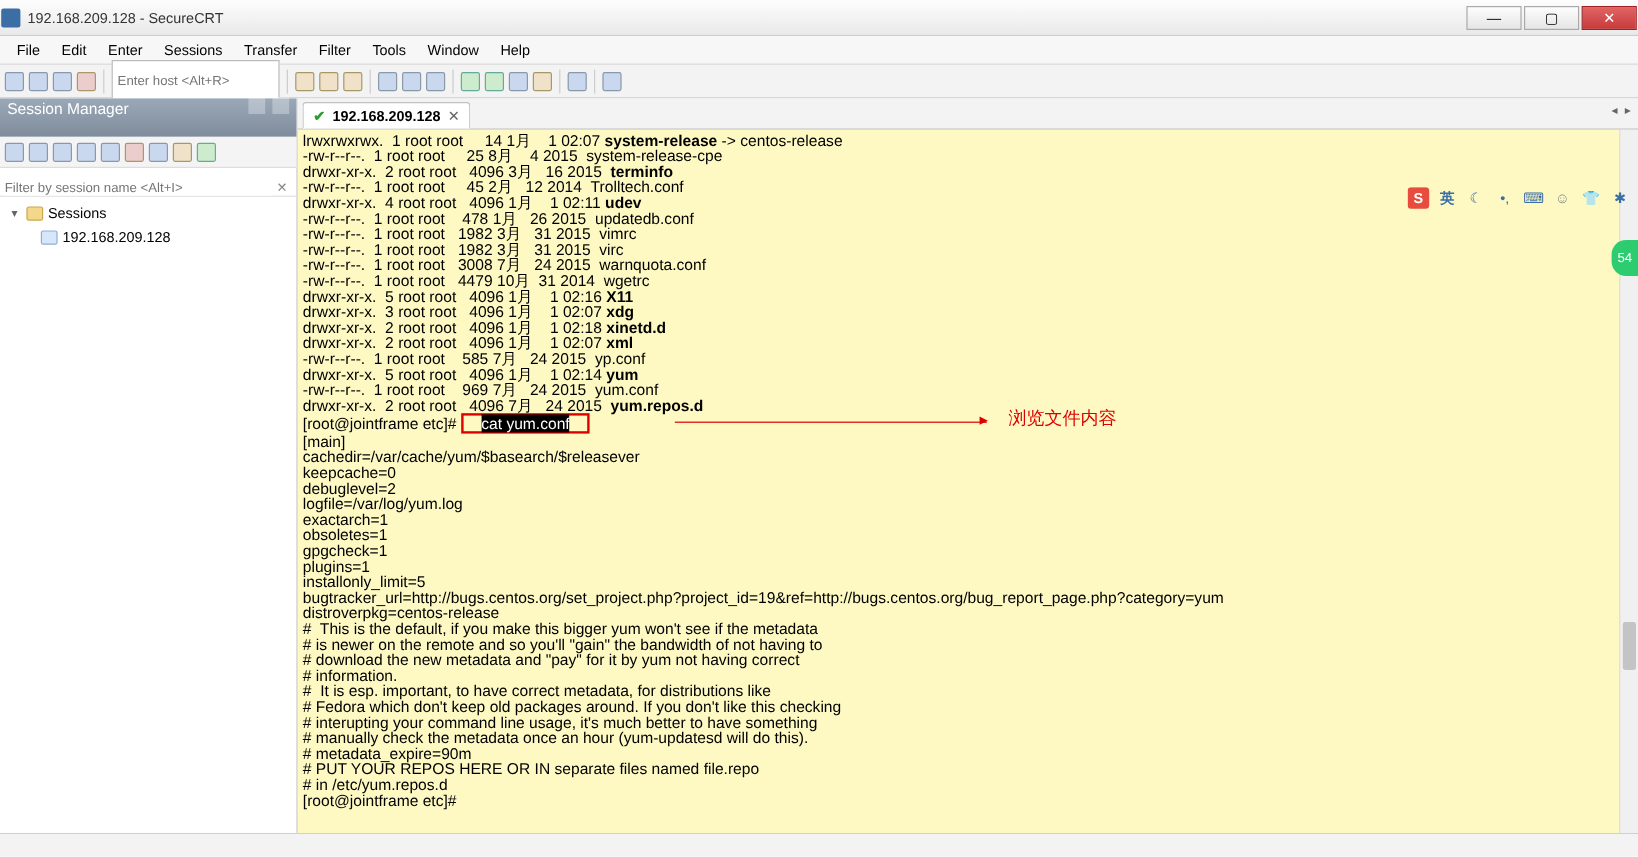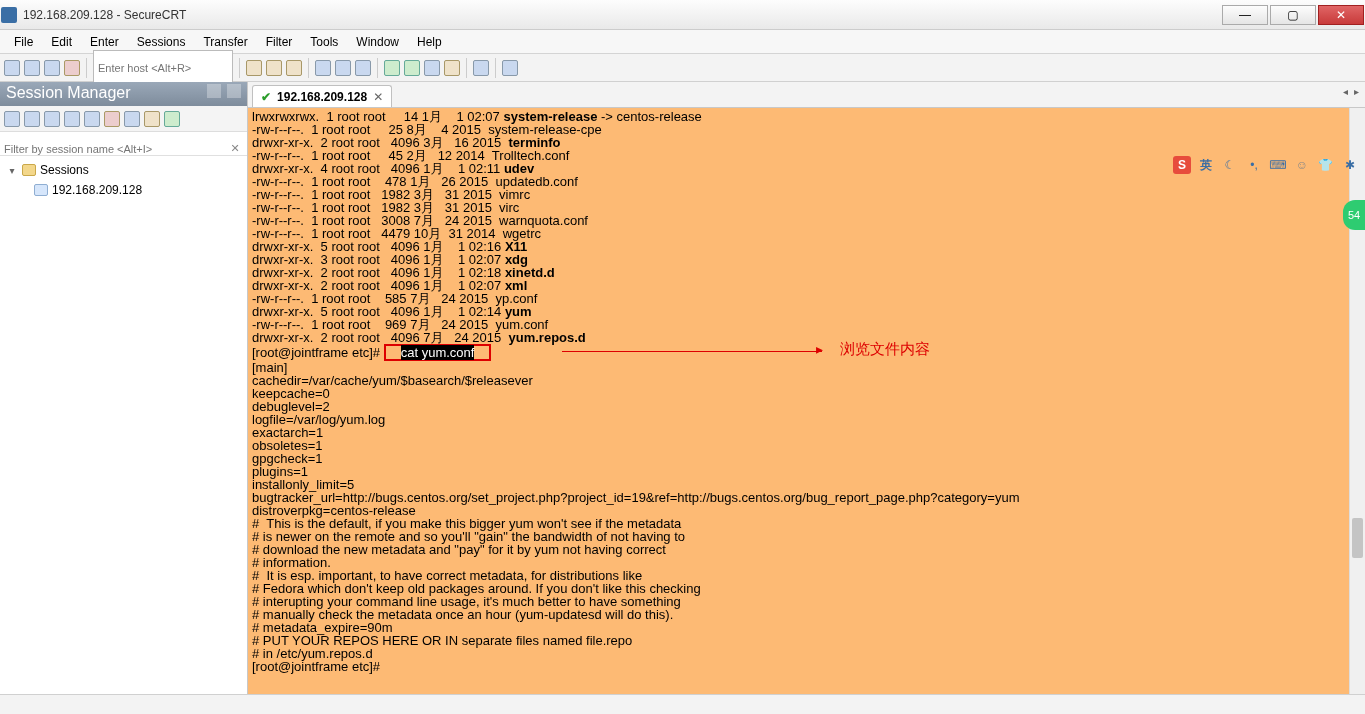--- a/index.html
+++ b/index.html
@@ -14,39 +14,39 @@
 .menubar .menu-item { padding: 2px 8px; cursor: default; }
 .toolbar { height: 28px; background: #f3f3f3; border-bottom: 1px solid #d0d0d0; display: flex; align-items: center; padding: 0 4px; gap: 4px; font-size: 11px; }
 .tool-icon { width: 16px; height: 16px; background: #c9d8ef; border: 1px solid #89a; border-radius: 2px; }
 .tool-icon.y { background: #efe2c9; border-color: #a89868; }
 .tool-icon.g { background: #cdeccd; border-color: #6a9; }
 .tool-icon.r { background: #eccdcd; border-color: #a96; }
 .tool-sep { width: 1px; height: 20px; background: #ccc; margin: 0 2px; }
 .host-input { width: 140px; height: 36px; border: 1px solid #bbb; padding: 0 4px; font-size: 11px; color: #888; background: #fff; }
 .main { display: flex; height: calc(100% - 30px - 24px - 28px - 20px); }
 .sidebar { width: 248px; border-right: 1px solid #c8c8c8; display: flex; flex-direction: column; background: #fff; }
-.panel-head { height: 24px; background: linear-gradient(#9aa8b8,#7e8c9c); color: #fff; font-size: 16px; display: flex; align-items: flex-start; padding: 2px 6px; justify-content: space-between; }
+.panel-head { height: 24px; background: linear-gradient(#9aa8b8,#7e8c9c); color: #fff; font-size: 13px; display: flex; align-items: flex-end; padding: 16px 6px; justify-content: space-between; }
 .panel-head .hbtn { width: 14px; height: 14px; background: rgba(255,255,255,.3); margin-left: 2px; display: inline-block; }
 .panel-tools { height: 26px; background: #f4f4f4; border-bottom: 1px solid #ddd; display: flex; align-items: center; padding: 0 4px; gap: 4px; }
 .filter-row { height: 24px; border-bottom: 1px solid #e0e0e0; display: flex; align-items: flex-end; padding: 0 4px; font-size: 11px; color: #888; }
 .filter-row input { flex: 1; border: none; outline: none; font-size: 11px; color: #888; }
 .filter-row .x { width: 16px; text-align: center; color: #888; }
 .tree { padding: 4px 6px; font-size: 12px; }
 .tree-row { display: flex; align-items: center; height: 20px; gap: 4px; }
 .tree-row .exp { width: 12px; text-align: center; color: #666; font-size: 10px; }
 .tree-row .fold { width: 14px; height: 12px; background: #f3d78b; border: 1px solid #caa84a; border-radius: 2px; }
 .tree-row .host { width: 14px; height: 12px; background: #d6e6fb; border: 1px solid #8faed2; border-radius: 2px; }
 .tree-child { padding-left: 28px; }
 .content { flex: 1; display: flex; flex-direction: column; min-width: 0; }
 .tabbar { height: 26px; background: #f3f3f3; border-bottom: 1px solid #c8c8c8; display: flex; align-items: flex-end; padding: 0 4px; gap: 2px; position: relative; }
 .tab { height: 22px; background: #fff; border: 1px solid #c0c0c0; border-bottom: none; padding: 0 8px; font-size: 12px; display: flex; align-items: center; gap: 6px; border-radius: 3px 3px 0 0; }
 .tab .ok { color: #2a9d2a; font-weight: bold; }
 .tab .tclose { color: #666; font-size: 12px; cursor: default; }
 .tabbar .navarr { position: absolute; right: 6px; top: 4px; font-size: 10px; color: #666; display:flex; gap:6px;}
-.terminal { flex: 1; background: #fdba74; font-family: "Courier New", monospace; font-size: 13px; line-height: 13px; padding: 2px 4px; overflow: auto; position: relative; white-space: pre; color: #000; }
+.terminal { flex: 1; background: #fef9c3; font-family: "Courier New", monospace; font-size: 13px; line-height: 13px; padding: 2px 4px; overflow: auto; position: relative; white-space: pre; color: #000; }
 .terminal .bold { font-weight: bold; }
 .terminal .hlbox { border: 2px solid #d00; padding: 0 15px; display: inline-block; }
 .terminal .sel { background: #000; color: #fff; }
 .annot-line { position: absolute; height: 1px; background: #d00; }
 .annot-arrow { position: absolute; color: #d00; font-size: 14px; }
 .annot-text { position: absolute; color: #d00; font-size: 15px; font-family: "Microsoft YaHei", sans-serif; }
 .statusbar { height: 20px; background: #f3f3f3; border-top: 1px solid #d0d0d0; font-size: 11px; display: flex; align-items: center; padding: 0 6px; color: #555; }
 .scrollbar-v { position: absolute; right: 0; top: 0; bottom: 0; width: 16px; background: #f0f0f0; border-left: 1px solid #ddd; }
 .scrollbar-v .thumb { position: absolute; left: 2px; right: 2px; top: 70%; height: 40px; background: #c4c4c4; border-radius: 2px; }
 .floating-tools { position: fixed; right: 6px; top: 156px; display: flex; gap: 6px; align-items: center; }

